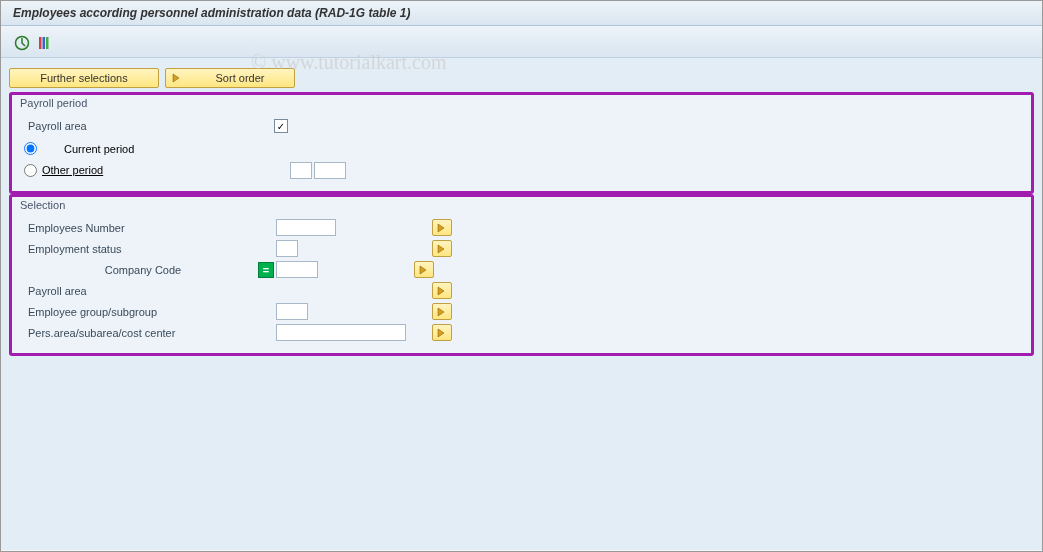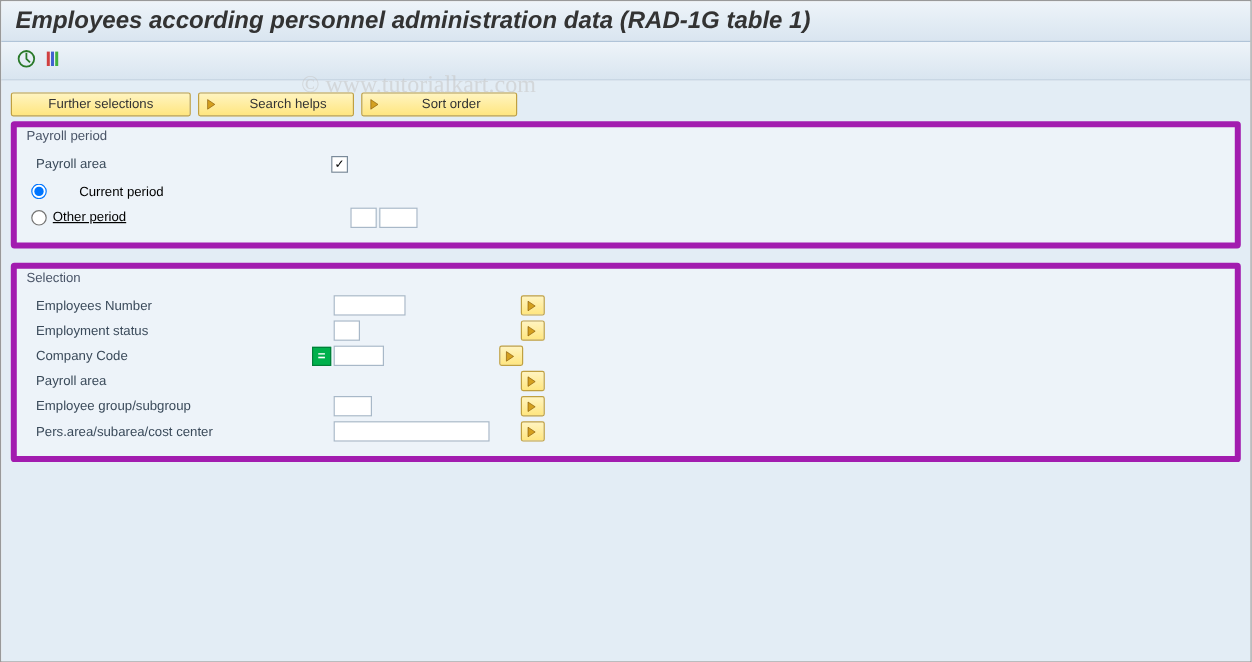--- a/index.html
+++ b/index.html
@@ -11,29 +11,29 @@
       height: 552px;
       overflow: hidden;
       border: 1px solid #999;
     }
     .title-bar {
       background: linear-gradient(to bottom, #eef4f9, #d9e5f0);
       border-bottom: 1px solid #b0c4d8;
       padding: 5px 12px;
       font-style: italic;
       font-weight: bold;
-      font-size: 20px;
+      font-size: 12px;
       color: #333;
     }
     .toolbar {
       background: linear-gradient(to bottom, #eef4f9, #d9e5f0);
       border-bottom: 1px solid #c0d0e0;
       padding: 5px 12px;
       display: flex;
-      align-items: flex-start;
+      align-items: flex-end;
       gap: 4px;
       height: 32px;
       position: relative;
     }
     .tb-icon {
       width: 18px;
       height: 18px;
       display: inline-flex;
       align-items: center;
       justify-content: center;
@@ -76,24 +76,23 @@
     .btn-yellow.wide2 { min-width: 130px; justify-content: flex-start; padding-left:4px;}
     .arrow-ico {
       width: 14px;
       height: 14px;
       display: inline-flex;
       align-items: center;
       justify-content: center;
       margin-right: 2px;
     }
     .group {
-      border: 5px solid #a21caf;
+      border: 3px solid #a21caf;
       border-radius: 3px;
       background: #edf3f9;
-      margin-bottom: 12px;
       overflow: visible;
     }
     .group-title {
       font-size: 11px;
       color: #4a5568;
       padding: 3px 8px 0px 8px;
       margin-top: -1px;
     }
     .group-body {
       padding: 6px 12px 10px 12px;
@@ -187,28 +186,20 @@
   <div class="btn-row">
     <div class="btn-yellow wide">
       <span>Further selections</span>
     </div>
     <div class="btn-yellow wide2">
       <span class="arrow-ico">
           <svg width="12" height="12">
             <path d="M2 2 L8 6 L2 10 Z" fill="#d4a020" stroke="#805000" stroke-width="0.5"></path>
           </svg>
         </span>
-      <span style="flex:1;text-align:center;">Search helps</span>
-    </div>
-    <div class="btn-yellow wide2">
-      <span class="arrow-ico">
-          <svg width="12" height="12">
-            <path d="M2 2 L8 6 L2 10 Z" fill="#d4a020" stroke="#805000" stroke-width="0.5"></path>
-          </svg>
-        </span>
       <span style="flex:1;text-align:center;">Sort order</span>
     </div>
   </div>
 
   <div class="group">
     <div class="group-title">Payroll period</div>
     <div class="group-body">
       <div class="field-row">
         <span class="field-label">Payroll area</span>
         <span class="chk-box">✓</span>
@@ -250,21 +241,21 @@
         <span class="selection-inputs">
             <input type="text" class="inp inp-sm" style="">
           </span>
         <span class="multisel-btn">
             <svg width="12" height="12">
               <path d="M2 2 L8 6 L2 10 Z" fill="#d4a020" stroke="#805000" stroke-width="0.5"></path>
             </svg>
           </span>
       </div>
       <div class="selection-row">
-        <span class="selection-label" style="width:234px;">Company Code</span>
+        <span class="selection-label" style="width:234px;text-align:center;">Company Code</span>
         <span class="green-eq">=</span>
         <span class="selection-inputs" style="width:150px;">
             <input type="text" class="inp" style="width: 42px;">
           </span>
         <span class="multisel-btn" style="margin-left:-12px;">
             <svg width="12" height="12">
               <path d="M2 2 L8 6 L2 10 Z" fill="#d4a020" stroke="#805000" stroke-width="0.5"></path>
             </svg>
           </span>
       </div>

